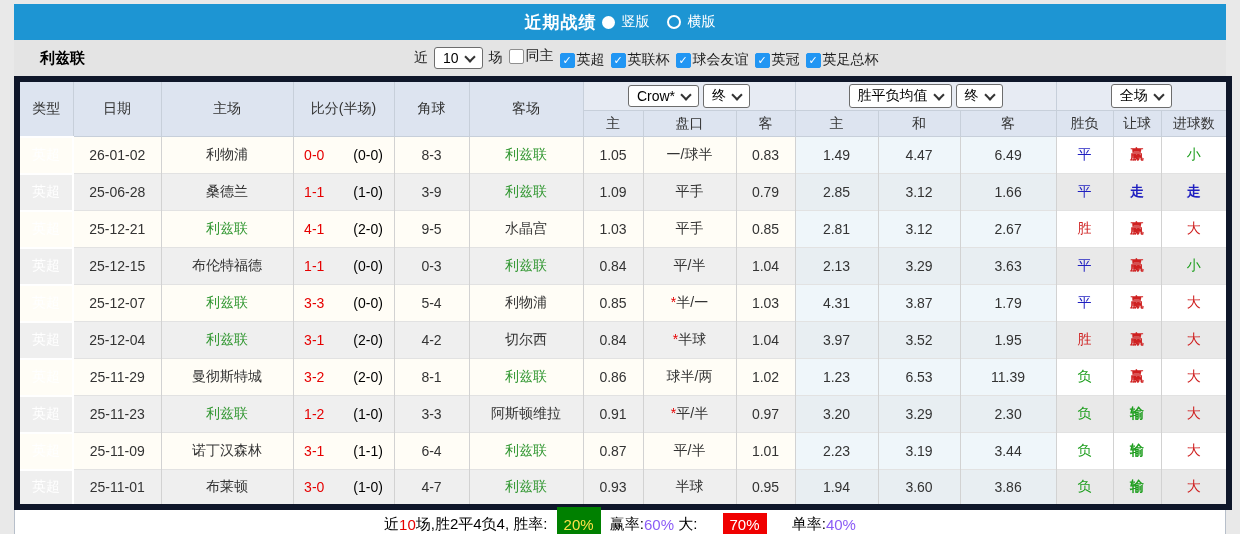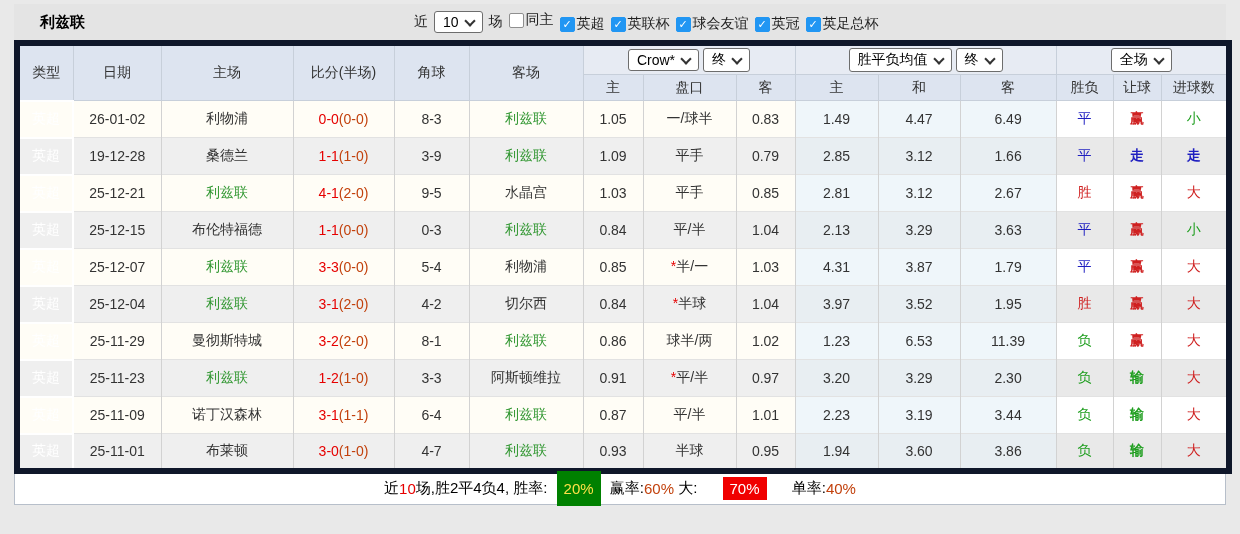--- a/index.html
+++ b/index.html
@@ -55,43 +55,50 @@
   }
   tr.odd td{background:#fffdf6;}
   tr.even td{background:#efefef;}
   tr.odd td.avgcol{background:#eff6fa;}
   tr.even td.avgcol{background:#e8eef2;}
   tr.odd td.rescol{background:#ffffff;}
   tr.even td.rescol{background:#e9e9e9;}
   td.typecol{background:#f53d3d;color:#fff;border:2px solid #fff;}
   .team{color:#2f962f;}
   .score-main{color:#e60000;}
-  .score-half{color:#c2410c;}
+  .score-half{color:#000000;padding-left:29px;}
   .star{color:#e60000;}
   .c-red{color:#cf2020;}
   .c-blue{color:#1f1fc0;}
   .c-green{color:#1e9e1e;}
   .b{font-weight:bold;}
   
   .summary{
     height:30px;background:#fff;border:1px solid #b7bfca;border-top:none;
     display:flex;align-items:center;justify-content:center;
     font-size:15px;color:#000;
   }
   .summary span{white-space:pre;}
   .red-num{color:#e60000;}
-  .blue-num{color:#c2410c;text-align:center;}
+  .blue-num{color:#8b5cf6;text-align:center;}
   .badge-green{background:#008000;color:#fde047;padding:9px 7px;margin:0 5px;}
   .badge-red{background:#f00000;color:#fff;padding:3px 7px;margin:0 21px;}
 </style>
 </head>
 <body>
 
 <div class="wrap">
 
+  <div class="titlebar">
+    <span class="title">近期战绩</span>
+    <span class="radio sel"></span>
+    <span class="radio-label">竖版</span>
+    <span class="radio unsel"></span>
+    <span class="radio-label">横版</span>
+  </div>
 
   <div class="filterbar">
     <span class="team-name">利兹联</span>
     <div class="filters">
       <span>近</span>
       <span class="selectbox">
         <span>10</span>
         <span class="chev"></span>
       </span>
       <span>场</span>
@@ -201,21 +208,21 @@
           <td>0.83</td>
           <td class="avgcol">1.49</td>
           <td class="avgcol">4.47</td>
           <td class="avgcol">6.49</td>
           <td class="rescol"><span class="c-blue">平</span></td>
           <td class="rescol"><span class="c-red b">赢</span></td>
           <td class="rescol"><span class="c-green">小</span></td>
         </tr>
         <tr class="even">
           <td class="typecol">英超</td>
-          <td>19-12-28</td>
+          <td>25-06-28</td>
           <td>桑德兰</td>
           <td><span class="score-main">1-1</span><span class="score-half">(1-0)</span></td>
           <td>3-9</td>
           <td class="team">利兹联</td>
           <td>1.09</td>
           <td>平手</td>
           <td>0.79</td>
           <td class="avgcol">2.85</td>
           <td class="avgcol">3.12</td>
           <td class="avgcol">1.66</td>

